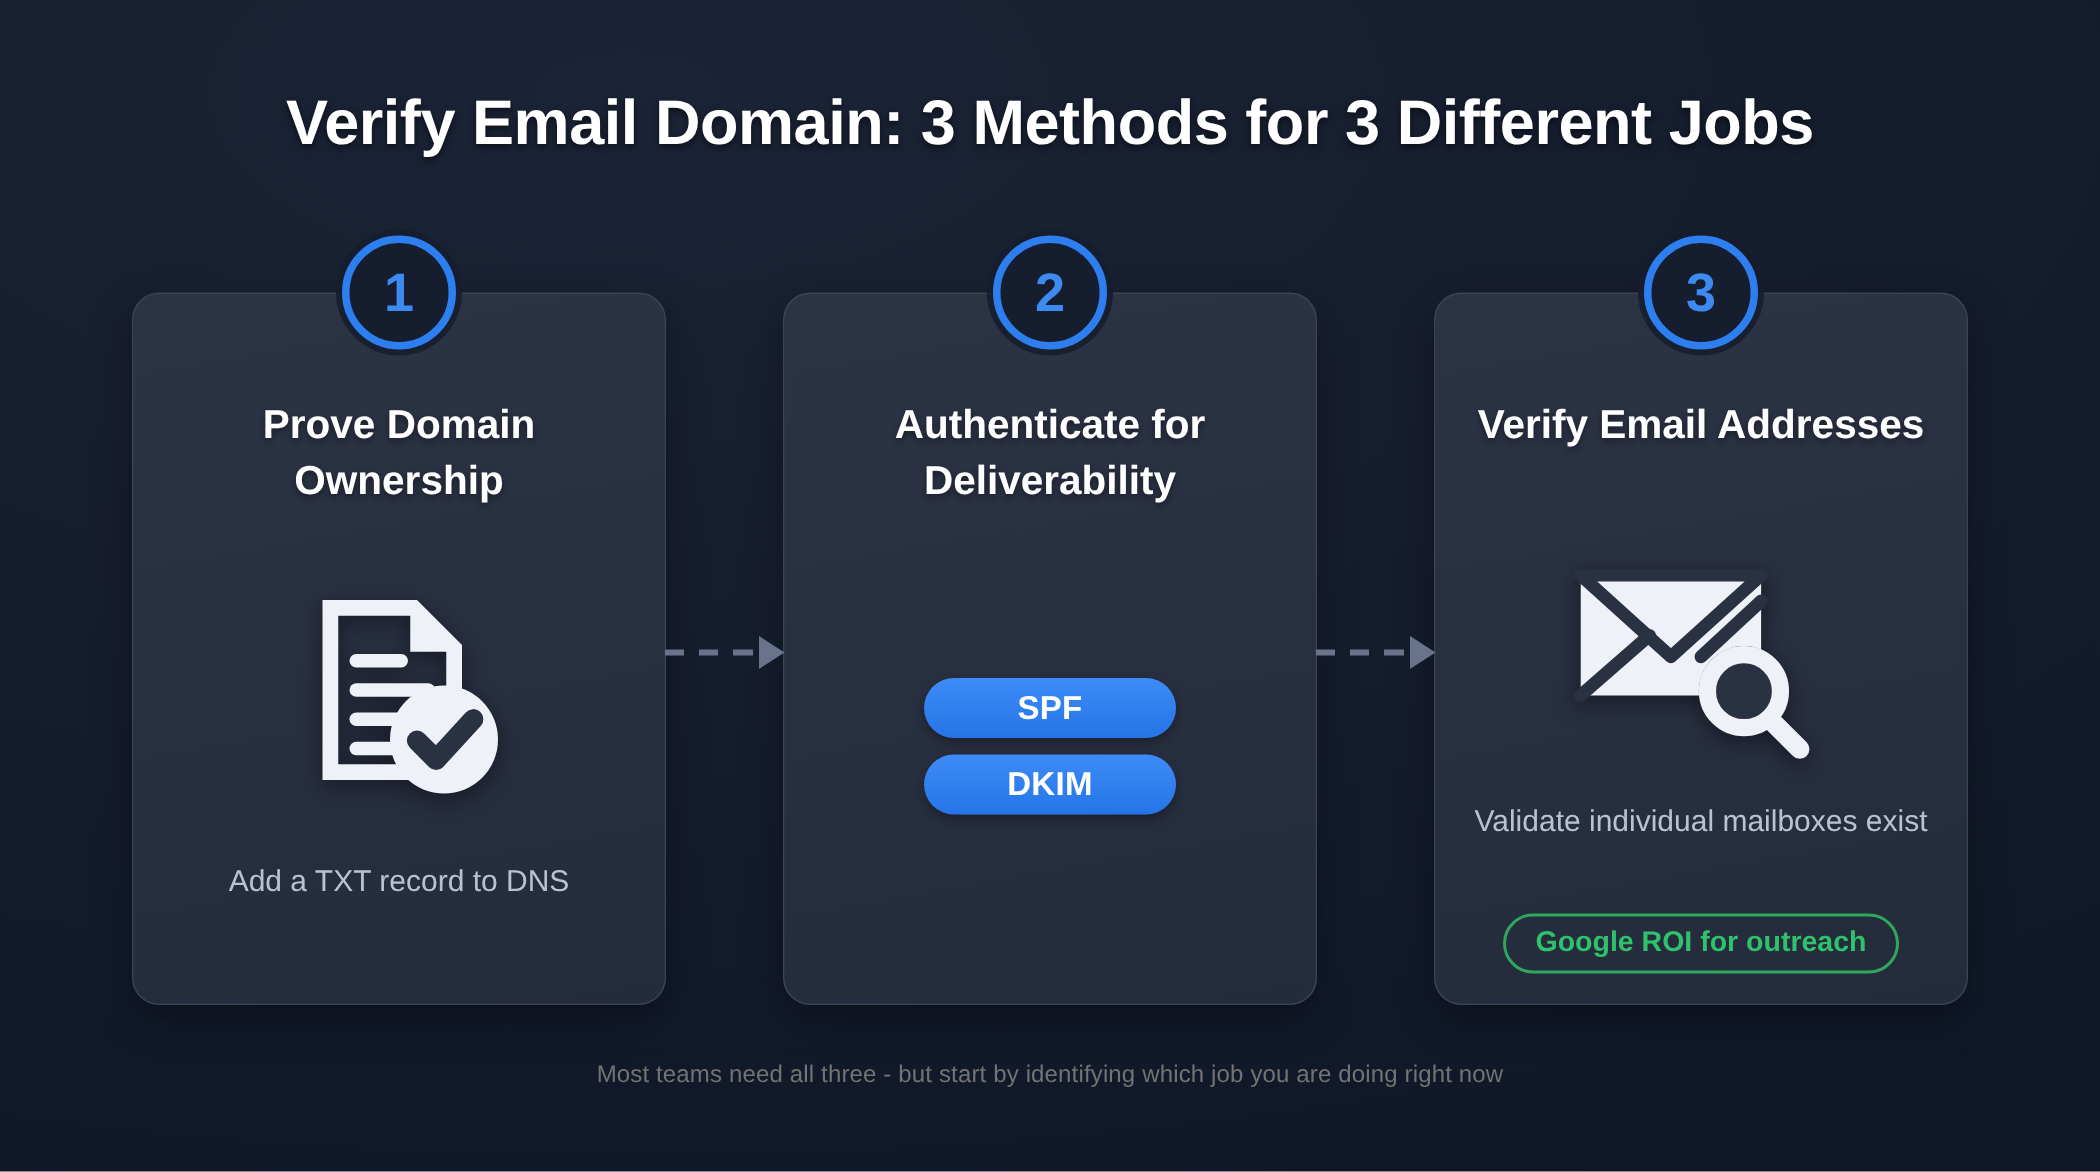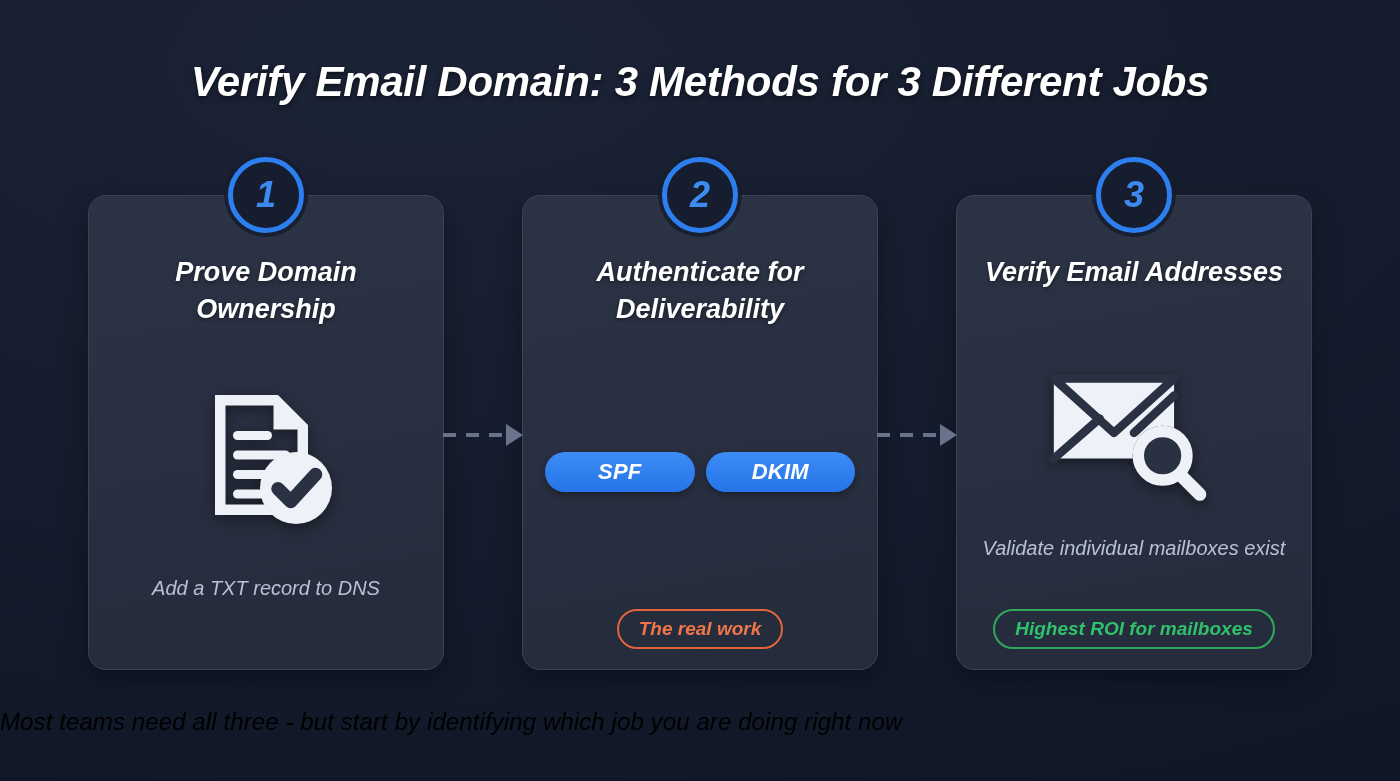--- a/index.html
+++ b/index.html
@@ -15,21 +15,20 @@
     background:
       radial-gradient(ellipse 120% 100% at 30% 8%, #1b2336 0%, #161d2e 45%, #101828 100%);
     color: #e9eef7;
     position: relative;
   }
 
   .stage {
     position: relative;
     width: 1316px;
     height: 781px;
-    font-style: italic;
   }
 
   
   .title {
     position: absolute;
     top: 58px;
     left: 0;
     width: 1400px;
     text-align: center;
     font-size: 42px;
@@ -86,38 +85,39 @@
 
   
   .card-title {
     font-size: 27px;
     font-weight: 700;
     line-height: 1.38;
     text-align: center;
     color: #ffffff;
     text-shadow: 0 2px 4px rgba(0,0,0,0.4);
     min-height: 76px;
+    margin-top: 11px;
   }
 
   
   .icon-area {
     flex: 1 1 auto;
     display: flex;
     align-items: center;
     justify-content: center;
     width: 100%;
     padding: 4px 0 0;
   }
 
   .icon-svg { display: block; filter: drop-shadow(0 4px 7px rgba(0,0,0,0.45)); }
 
   
   .pill-stack {
     display: flex;
-    flex-direction: row;
+    flex-direction: column;
     align-items: center;
     gap: 11px;
     width: 100%;
   }
 
   .pill {
     width: 168px;
     height: 40px;
     border-radius: 21px;
     background: linear-gradient(180deg, #3d8bf5 0%, #2575e8 100%);
@@ -191,22 +191,23 @@
     border-left: 17px solid #69738c;
     margin-left: 1px;
   }
 
   
   .footer {
     position: absolute;
     top: 708px;
     left: 0;
     width: 1400px;
-    font-size: 24px;
-    color: #000000;
+    text-align: center;
+    font-size: 16px;
+    color: #737373;
     letter-spacing: 0.1px;
   }
 </style>
 </head>
 <body>
 
 <div class="stage">
 
   <h1 class="title">Verify Email Domain: 3 Methods for 3 Different Jobs</h1>
 
@@ -235,40 +236,39 @@
       <div class="step-badge">2</div>
       <div class="card-title">Authenticate for Deliverability</div>
 
       <div class="icon-area">
         <div class="pill-stack">
           <div class="pill">SPF</div>
           <div class="pill">DKIM</div>
         </div>
       </div>
 
-      <div class="tag orange">The real work</div>
     </div>
 
     <div class="card">
       <div class="step-badge">3</div>
       <div class="card-title">Verify Email Addresses</div>
 
       <div class="icon-area">
         <svg class="icon-svg" width="172" height="136" viewBox="0 0 120 95">
           <path d="M4 8 h84 v56 H4 Z" fill="#eef1f7"></path>
           <path d="M4 8 h84 L46 46 Z" fill="#eef1f7" stroke="#2a3142" stroke-width="6" stroke-linejoin="round"></path>
           <path d="M4 64 L36 36 M88 20 L60 46" stroke="#2a3142" stroke-width="6" stroke-linecap="round"></path>
           <circle cx="80" cy="62" r="21" fill="#2a3142"></circle>
           <circle cx="80" cy="62" r="17" fill="none" stroke="#eef1f7" stroke-width="8"></circle>
           <path d="M92 75 L106 89" stroke="#eef1f7" stroke-width="9" stroke-linecap="round"></path>
         </svg>
       </div>
 
       <div class="card-desc">Validate individual mailboxes exist</div>
-      <div class="tag">Highest ROI for mailboxes</div>
+      <div class="tag">Google ROI for outreach</div>
     </div>
 
   </div>
 
   <div class="arrow arrow-1">
     <div class="arrow-line"></div>
     <div class="arrow-head"></div>
   </div>
 
   <div class="arrow arrow-2">

